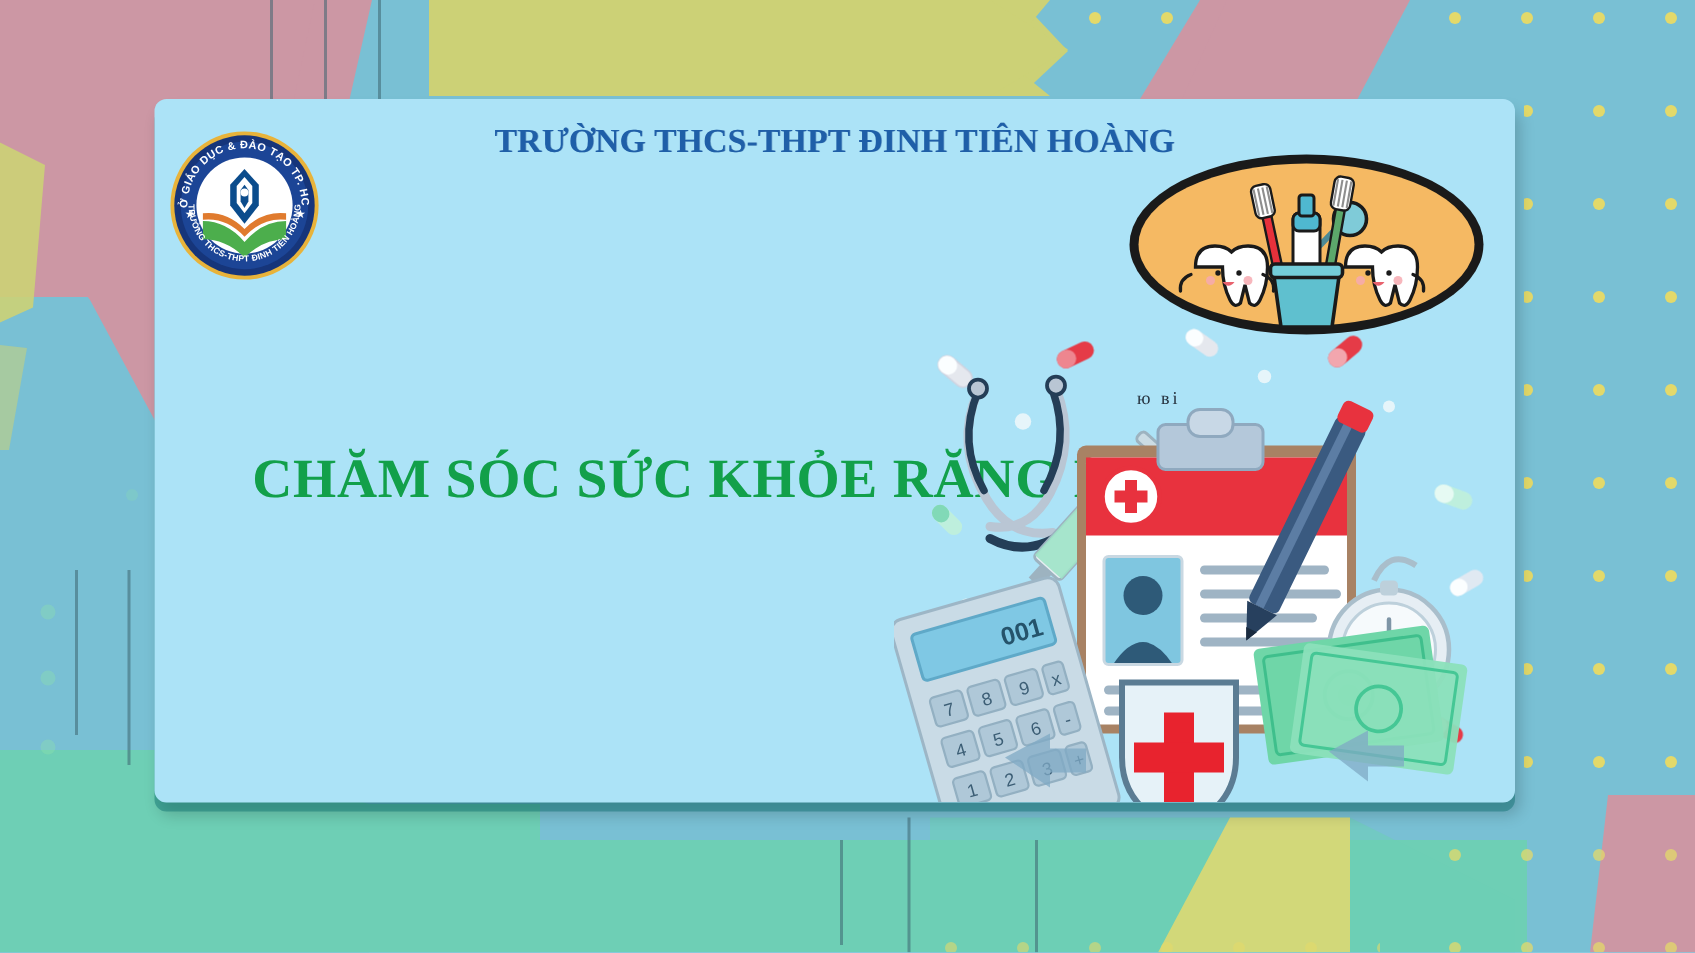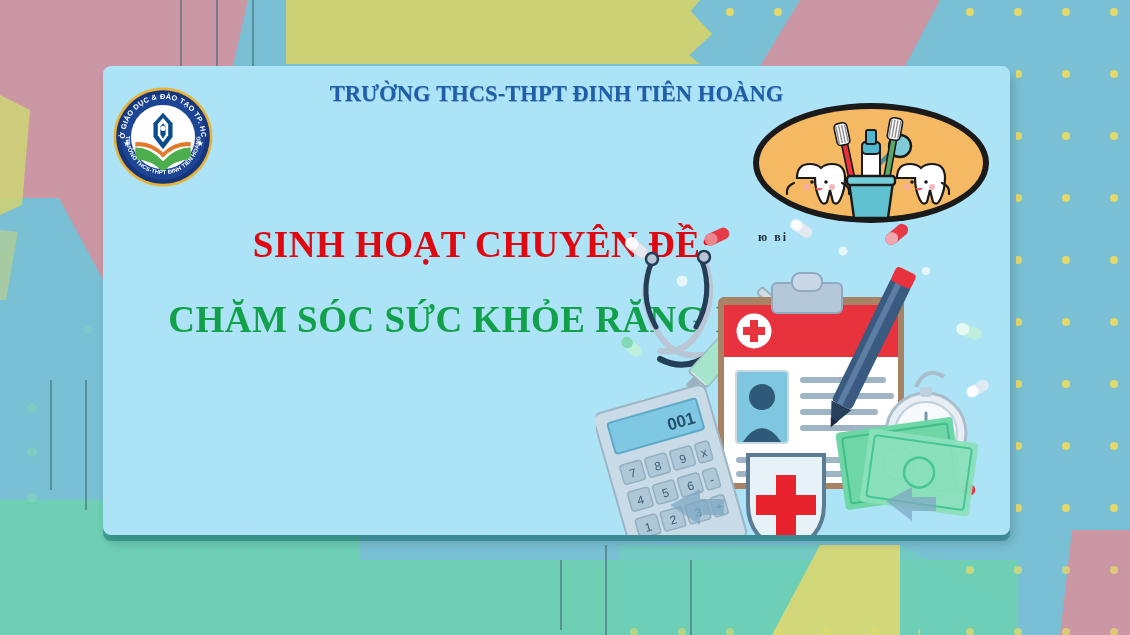--- a/index.html
+++ b/index.html
@@ -65,22 +65,22 @@
   #heading-sub {
     position:absolute; left:0; width:810px; top:232px;
     text-align:center;
     font-size:37px; font-weight:bold;
     color:#12A04A;
     letter-spacing:.5px;
     font-family:"Liberation Serif", serif;
     white-space:nowrap;
   }
   .glyph-marks {
-    position:absolute; left:655px; top:164px;
-    font-size:12px; color:#24303c; letter-spacing:2px; font-weight:bold;
+    position:absolute; left:655px; top:192px;
+    font-size:12px; color:#24303c; letter-spacing:2px; font-weight:normal;
   }
 
   
   #dental-badge { position:absolute; right:18px; top:34px; width:242px; height:126px; }
 
   
   #medical-art { position:absolute; right:-6px; bottom:-4px; width:420px; height:320px; }
 </style>
 </head>
 <body>
@@ -235,21 +235,20 @@
         <rect x="112" y="42" width="18" height="12" rx="4" fill="#4FB8D0" stroke="#1A1A1A" stroke-width="2"></rect>
         <rect x="116" y="30" width="10" height="14" rx="2" fill="#4FB8D0" stroke="#1A1A1A" stroke-width="2"></rect>
       </g>
 
       <g>
         <path d="M99 82 L143 82 L138 118 L104 118 Z" fill="#5FC0CF" stroke="#1A1A1A" stroke-width="2.4"></path>
         <rect x="97" y="76" width="48" height="9" rx="3" fill="#74CDD9" stroke="#1A1A1A" stroke-width="2.4"></rect>
       </g>
     </svg>
 
-    <div id="heading-main">SINH HOẠT CHUYÊN ĐỀ:</div>
     <span class="glyph-marks">ю ві</span>
     <div id="heading-sub">CHĂM SÓC SỨC KHỎE RĂNG MIỆNG</div>
 
     <svg id="medical-art" viewBox="0 0 420 320">
 
       <g opacity=".95">
         <g transform="rotate(40 40 28)">
             <rect x="28" y="22" width="26" height="12" rx="6" fill="#E8E8EE" stroke="#D2D2DE" stroke-width="1"></rect>
             <rect x="28" y="22" width="13" height="12" rx="6" fill="#ffffff"></rect>
           </g>

